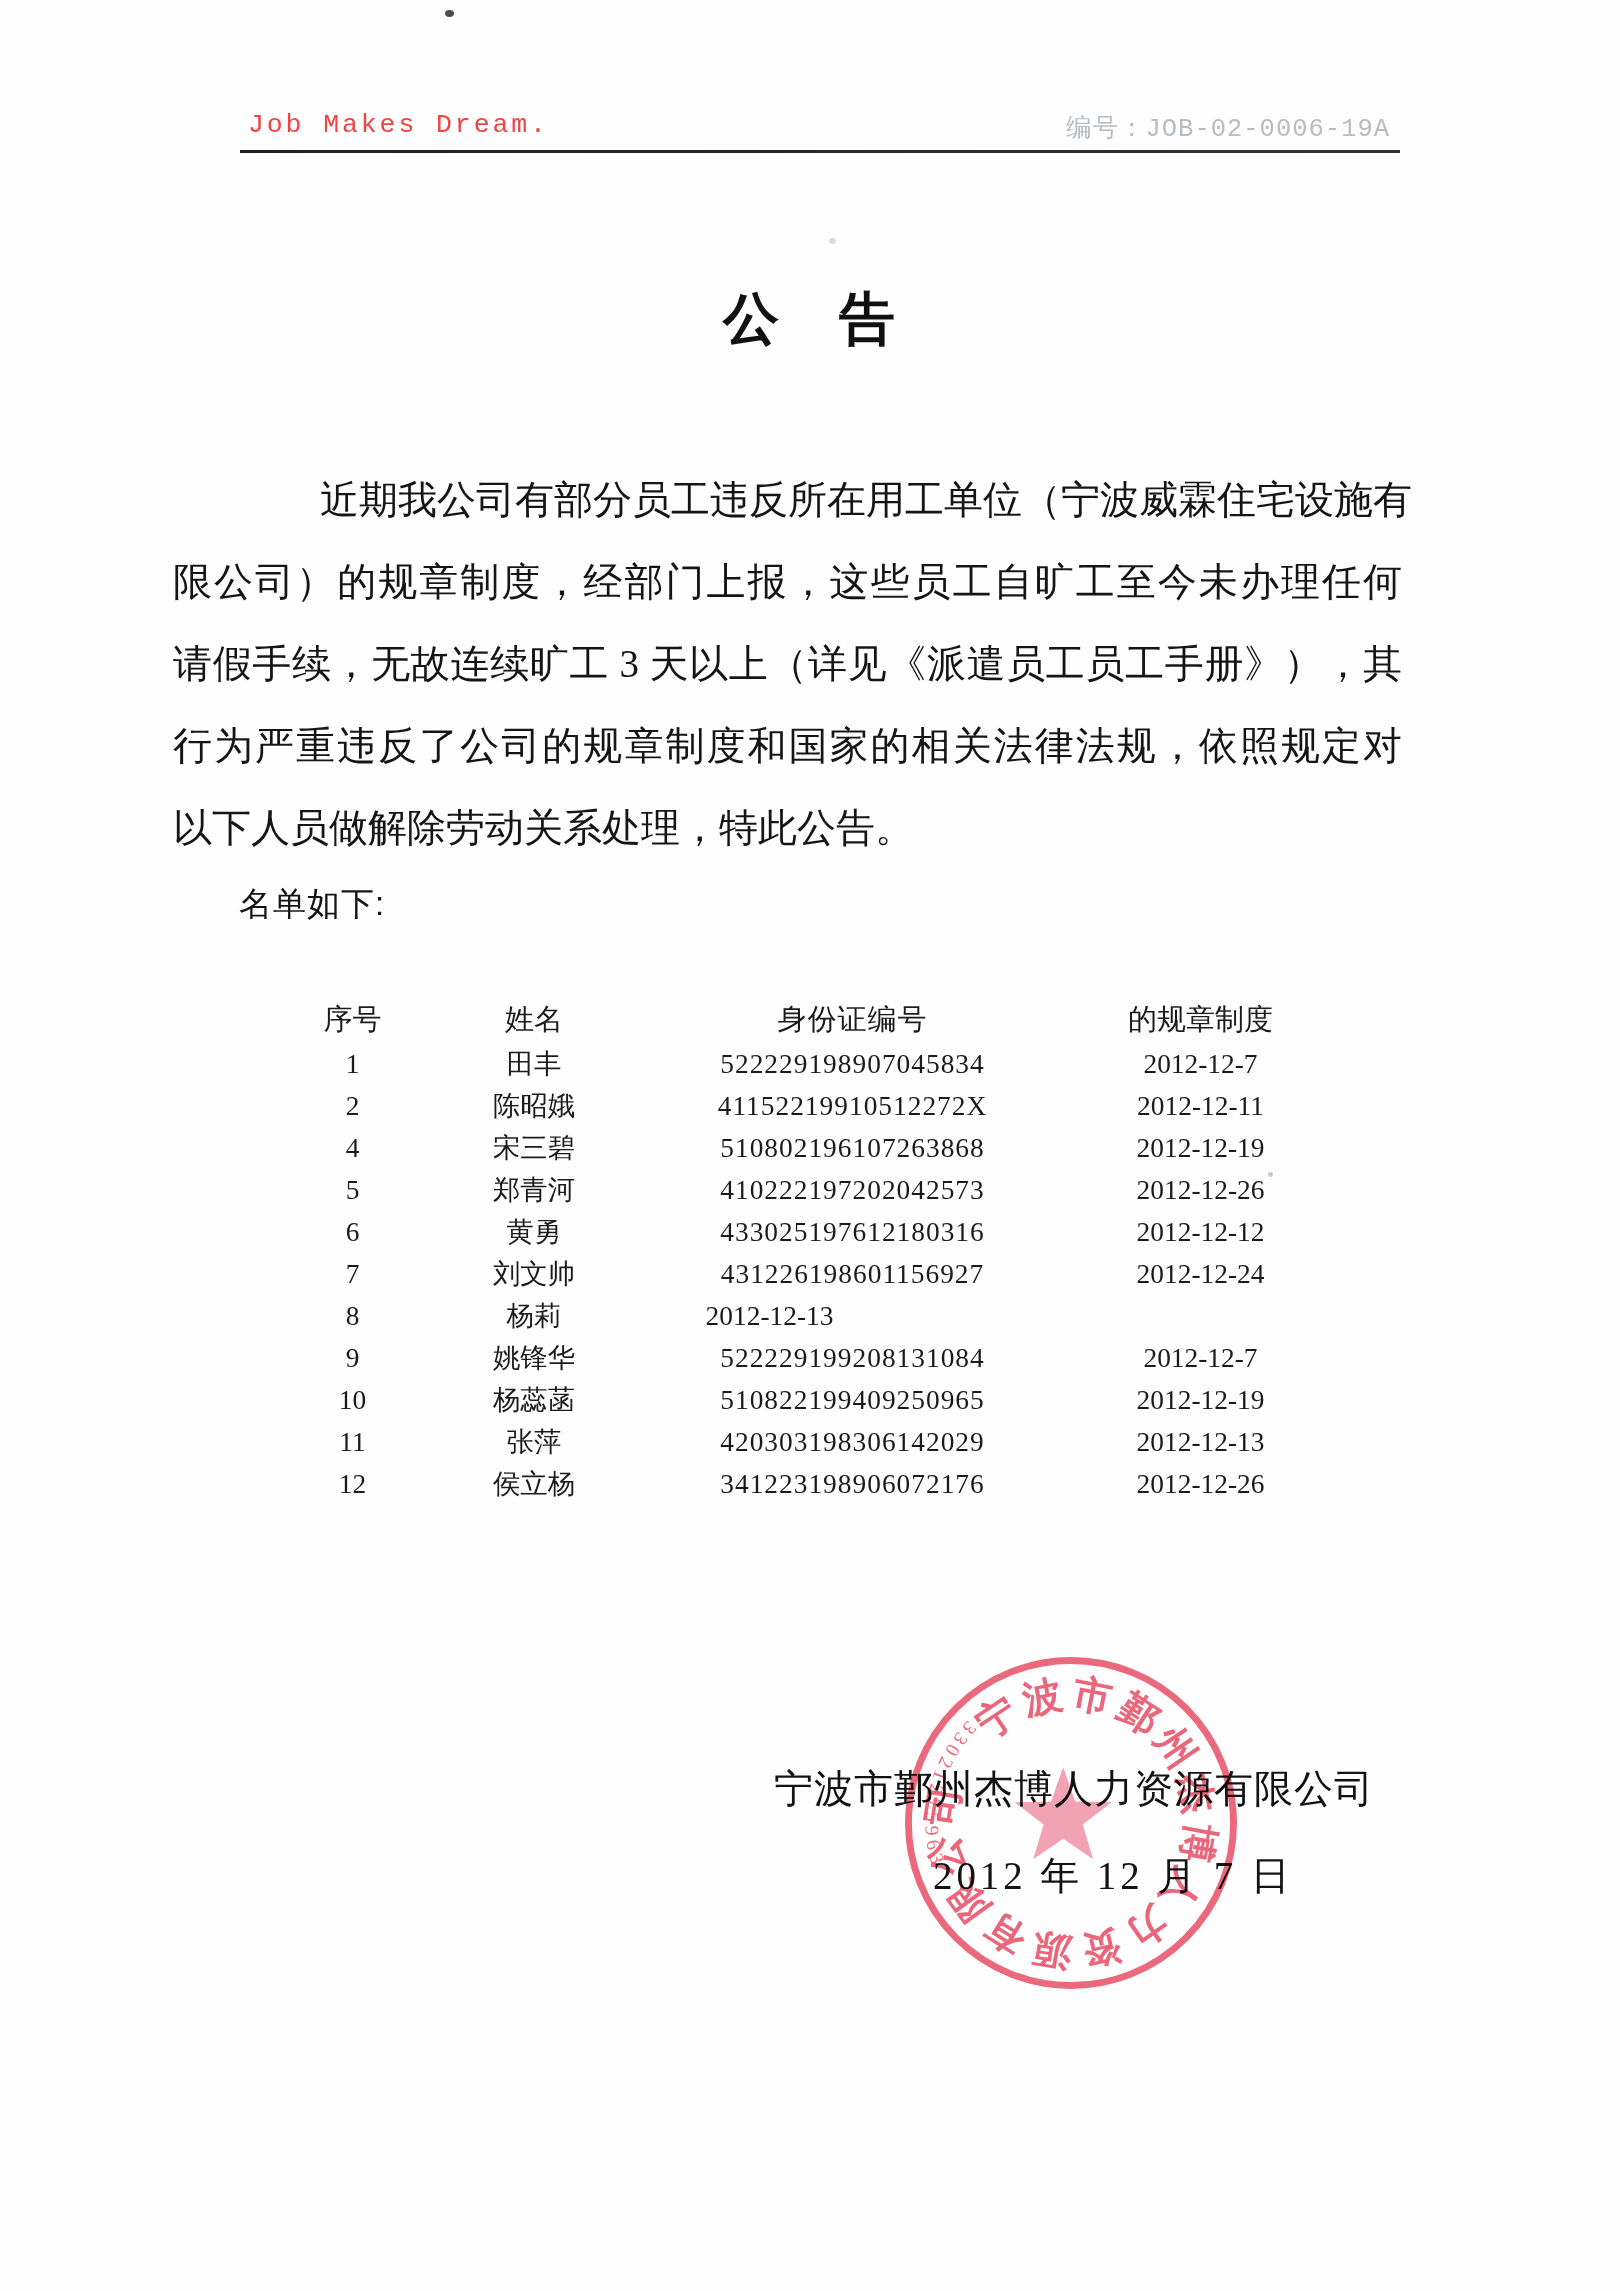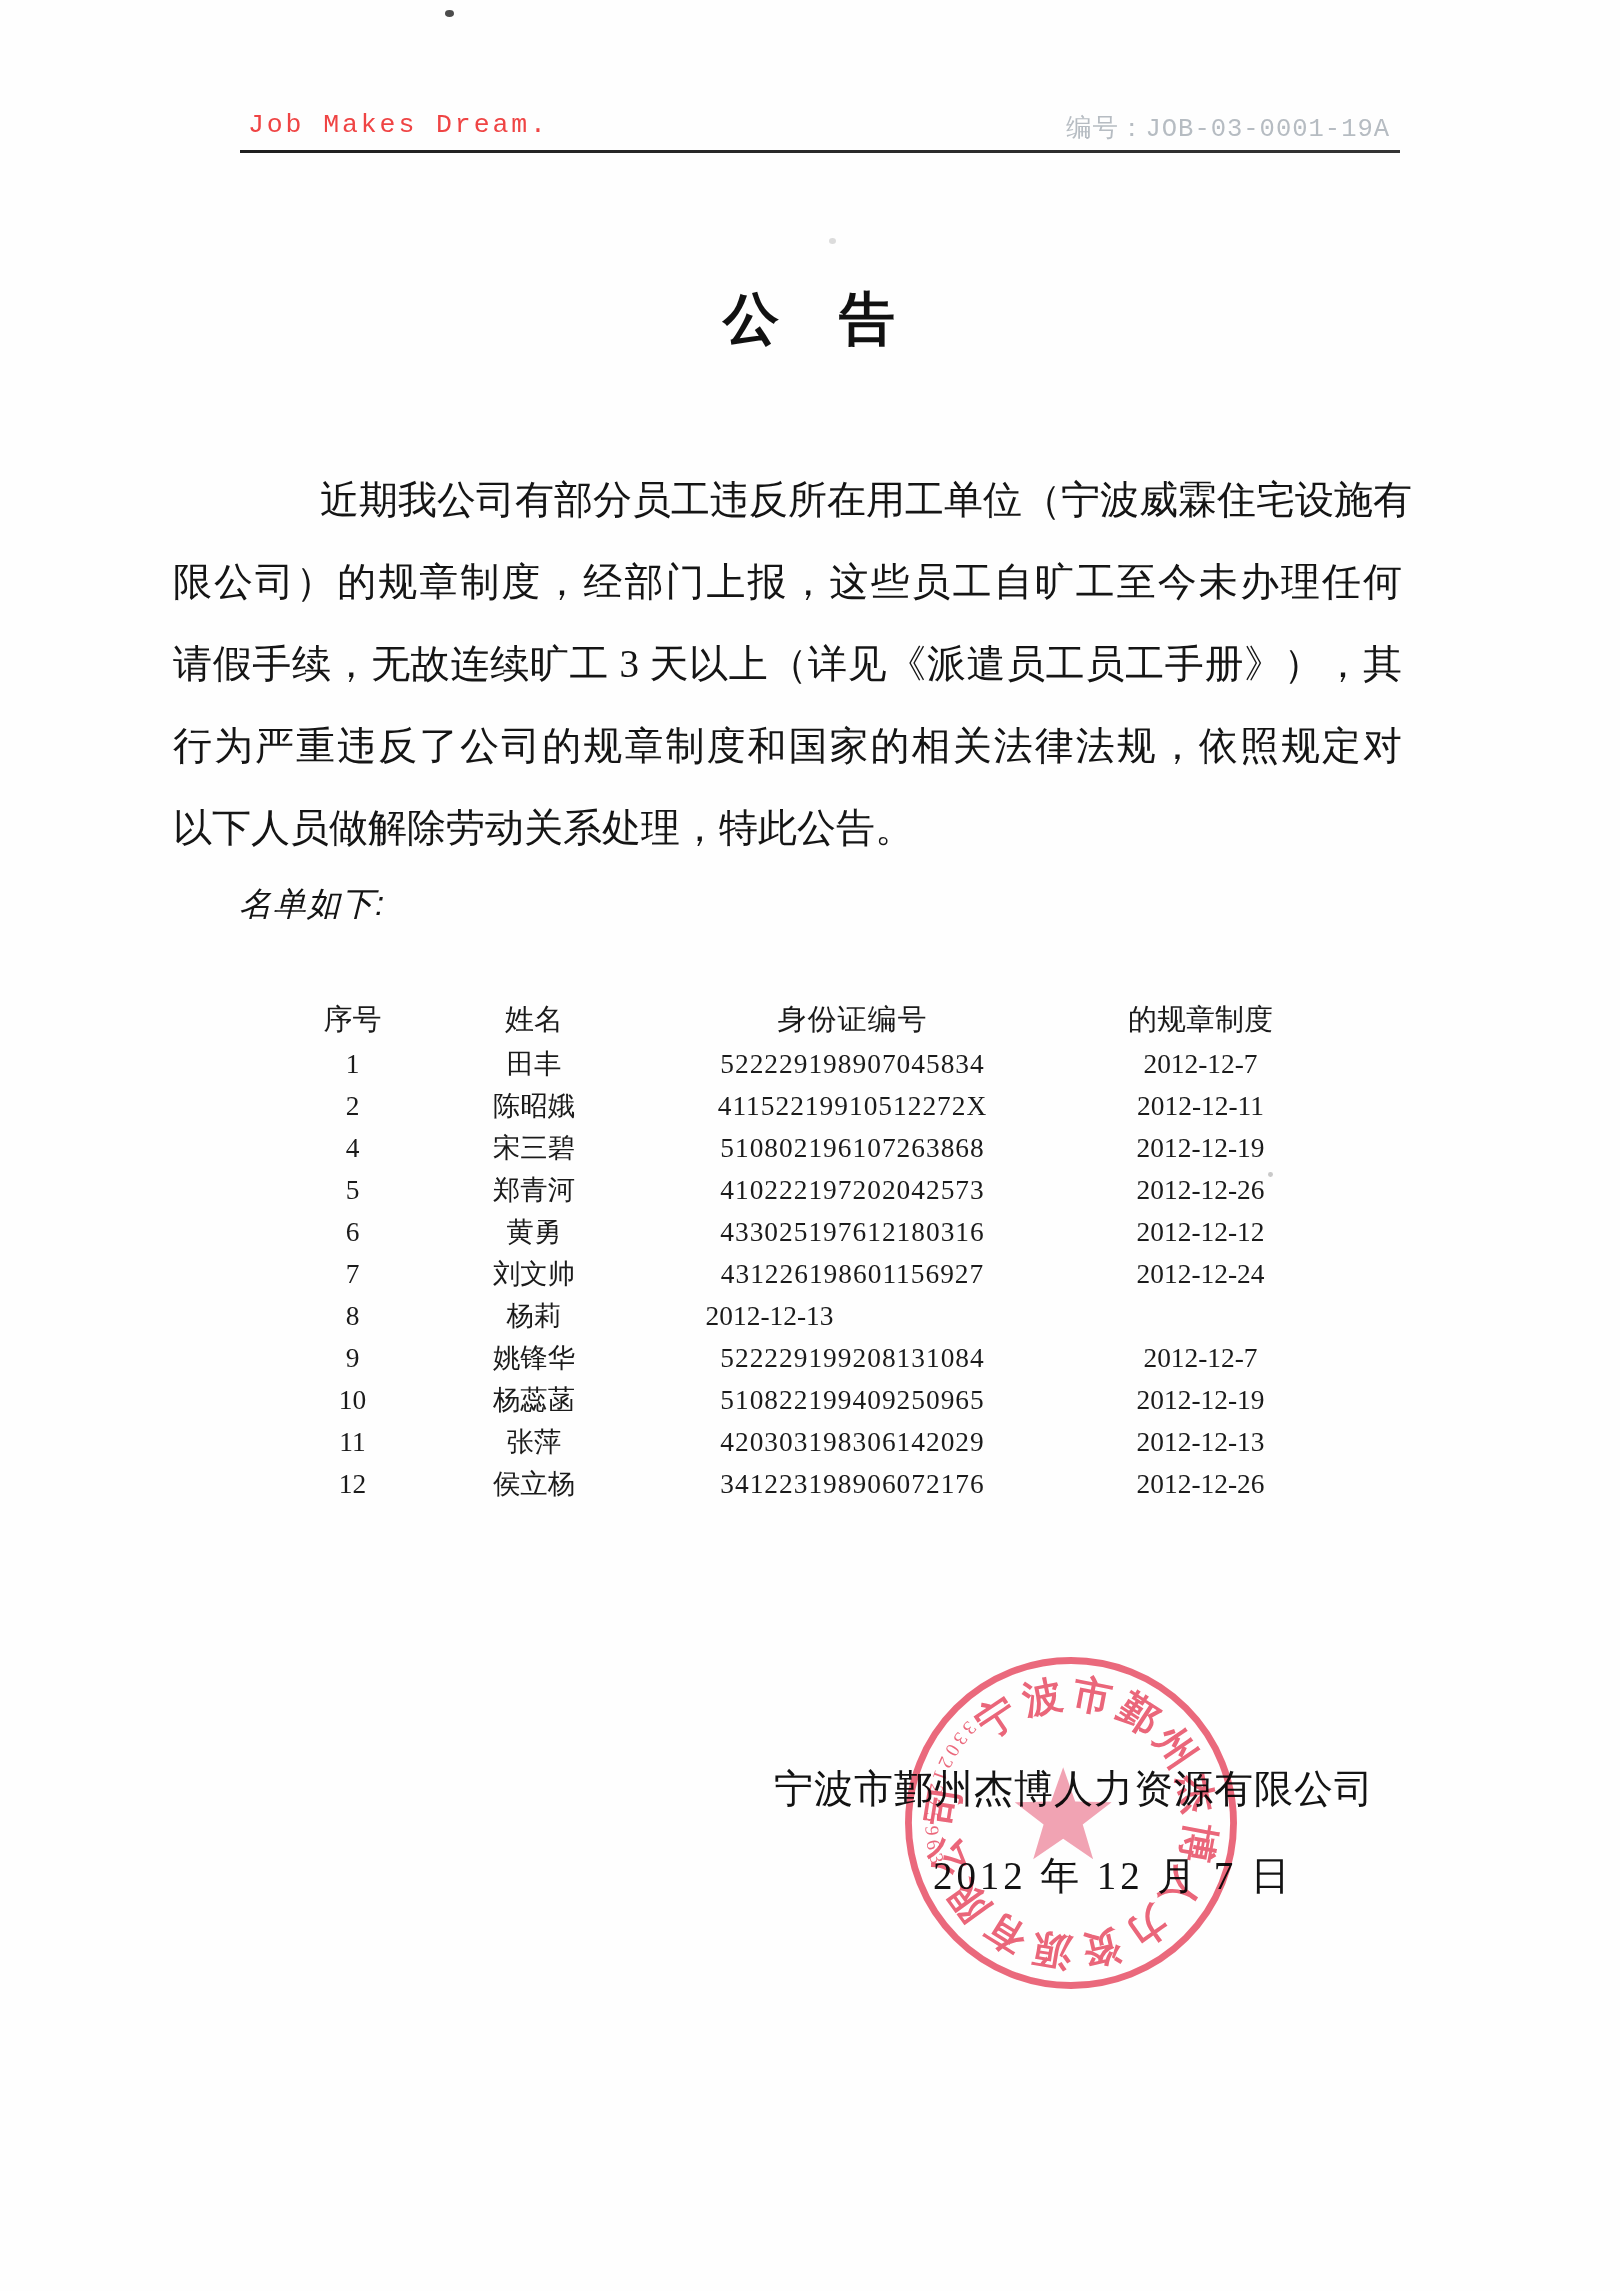--- a/index.html
+++ b/index.html
@@ -40,21 +40,21 @@
   }
   .body-line{
     height:82px;line-height:82px;white-space:nowrap;
     text-align:justify;text-align-last:justify;
   }
   .body-line.first{text-indent:147px;}
   .body-line.last{text-align:left;text-align-last:left;}
   .list-label{
     position:absolute;left:239px;top:882px;
     font-family:"Liberation Sans","DejaVu Sans",sans-serif;
-    font-size:33px;color:#141414;letter-spacing:1px;font-style:italic;
+    font-size:33px;color:#141414;letter-spacing:1px;
   }
   
   .emp-table{
     position:absolute;left:274px;top:996px;width:1059px;
     font-size:27.4px;color:#1b1b1b;
   }
   .trow{display:flex;height:42px;line-height:42px;}
   .trow.thead{height:47px;line-height:47px;font-size:29px;}
   .tc{text-align:center;white-space:nowrap;}
   .tc.c1{width:157px;}
@@ -81,21 +81,21 @@
   .speck.s1{left:445px;top:9.8px;width:8.8px;height:6.9px;background:#4c4c4c;}
   .speck.s2{left:829px;top:238px;width:6.9px;height:5.9px;background:#dcdcdc;}
   .speck.s3{left:1268px;top:1172px;width:4.9px;height:4.9px;background:#c9c9c9;}
 </style>
 </head>
 <body>
 
 <div class="page">
 
   <div class="hdr-slogan">Job Makes Dream.</div>
-  <div class="hdr-docnum">编号：JOB-03-0001-19A</div>
+  <div class="hdr-docnum">编号：JOB-02-0006-19A</div>
   <div class="hdr-rule"></div>
 
   <div class="doc-title">公　告</div>
 
   <div class="body-block">
     <div class="body-line first">近期我公司有部分员工违反所在用工单位（宁波威霖住宅设施有</div>
     <div class="body-line">限公司）的规章制度，经部门上报，这些员工自旷工至今未办理任何</div>
     <div class="body-line">请假手续，无故连续旷工 3 天以上（详见《派遣员工员工手册》），其</div>
     <div class="body-line">行为严重违反了公司的规章制度和国家的相关法律法规，依照规定对</div>
     <div class="body-line last">以下人员做解除劳动关系处理，特此公告。</div>

